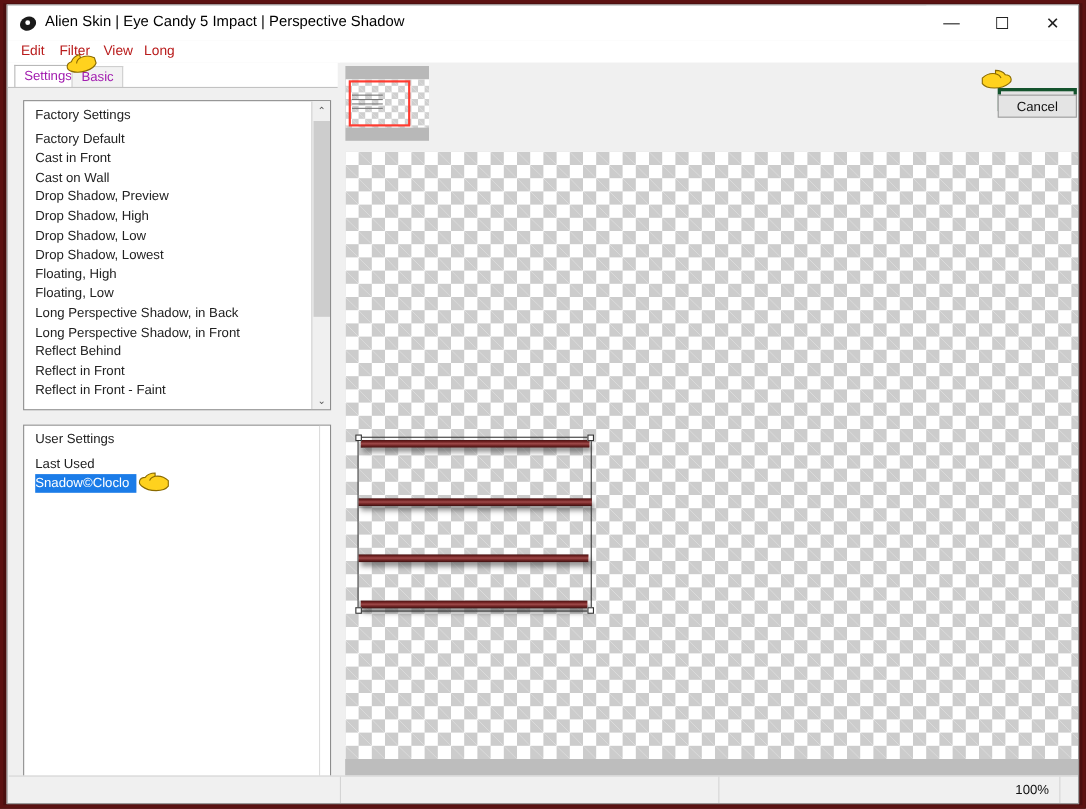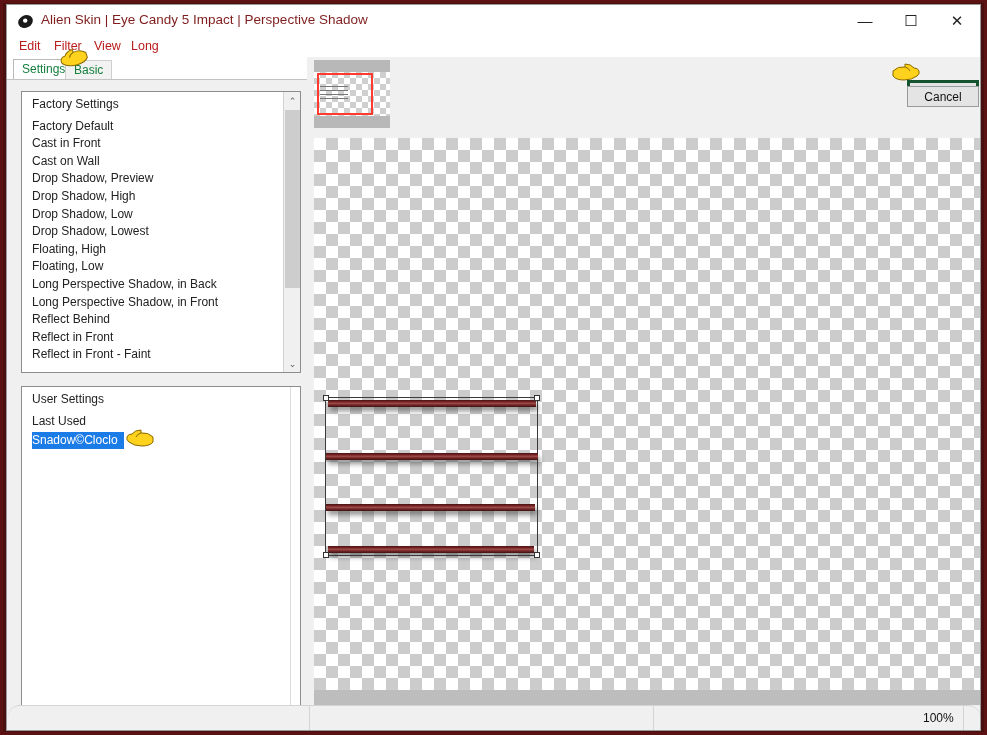--- a/index.html
+++ b/index.html
@@ -14,39 +14,39 @@
 
   
   #window{position:absolute;left:6px;top:4px;width:975px;height:727px;
           background:#f0f0f0;box-sizing:border-box;
           border:1px solid #9a9a9a;overflow:hidden;}
 
   
   #titlebar{position:absolute;left:0;top:0;width:973px;height:32px;
             background:#ffffff;}
   #appicon{position:absolute;left:10px;top:8px;width:17px;height:17px;}
-  #titletext{position:absolute;left:34px;top:7px;font-size:13.5px;color:#7f1d1d;
+  #titletext{position:absolute;left:34px;top:7px;font-size:13.5px;color:#000000;
              white-space:nowrap;}
   .wbtn{position:absolute;top:0;width:46px;height:31px;cursor:default;
         display:flex;align-items:center;justify-content:center;
         font-size:15px;color:#222;background:#fff;}
   #btn-min{right:92px;}
   #btn-max{right:46px;}
   #btn-close{right:0px;}
 
   
   #menubar{position:absolute;left:0;top:32px;width:973px;height:20px;
            background:#ffffff;}
   .menu-item{position:absolute;top:1px;font-size:12.5px;color:#b91c1c;
              padding:1px 4px;cursor:default;}
 
   
   #tabstrip{position:absolute;left:0;top:52px;width:300px;height:23px;
             background:#ffffff;}
-  .tab{position:absolute;top:3px;height:20px;font-size:12px;color:#15803d;
+  .tab{position:absolute;top:3px;height:20px;font-size:12px;color:#a21caf;
        padding:2px 8px 0 8px;box-sizing:border-box;cursor:default;}
   .tab.active{background:#ffffff;border:1px solid #b8b8b8;border-bottom:none;
               top:2px;height:21px;}
   .tab.inactive{background:#f2f2f2;border:1px solid #cfcfcf;border-bottom:none;}
   #tabline{position:absolute;left:0;top:74px;width:300px;height:1px;background:#c2c2c2;}
 
   
   #leftpanel{position:absolute;left:1px;top:75px;width:300px;height:523px;
              background:#f0f0f0;box-sizing:border-box;}
 
@@ -153,21 +153,21 @@
   .bar{position:absolute;height:7px;
        background:linear-gradient(to bottom,
           #4a1414 0%,#6e2020 22%,#9e4a4a 48%,#7a2a2a 68%,#3d1010 100%);
        box-shadow:2px 4px 5px rgba(60,60,60,.55);}
   #hscroll{position:absolute;left:5px;top:633px;width:666px;height:15px;
            background:#bdbdbd;}
   #hscroll .thumb{position:absolute;left:0;top:0;height:15px;width:660px;background:#bdbdbd;}
 
   
   #statusbar{position:absolute;left:1px;top:700px;width:972px;height:25px;
-             background:#f0f0f0;border-top:1px solid #d4d4d4;box-sizing:border-box;border-radius:12px;}
+             background:#f0f0f0;border-top:1px solid #d4d4d4;box-sizing:border-box;}
   #status-sep1{position:absolute;left:301px;top:0;width:1px;height:24px;background:#d4d4d4;}
   #status-sep2{position:absolute;left:645px;top:0;width:1px;height:24px;background:#d4d4d4;}
   #status-sep3{position:absolute;left:955px;top:0;width:1px;height:24px;background:#d4d4d4;}
   #zoomlevel{position:absolute;left:915px;top:5px;font-size:12px;color:#111;}
 
   
   #btn-ok{position:absolute;left:900px;top:56px;width:72px;height:21px;
           background:#e4e4e4;border:3px solid #14532d;box-sizing:border-box;
           font-size:12px;color:#a21caf;display:flex;align-items:center;
           justify-content:center;cursor:default;margin-top:19px;}

